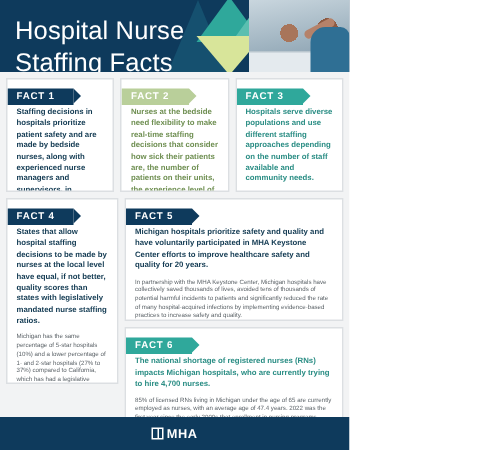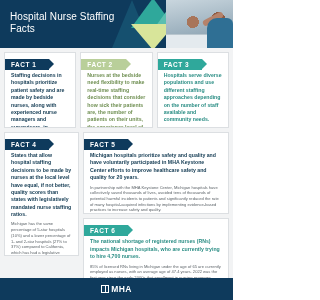--- a/index.html
+++ b/index.html
@@ -11,21 +11,21 @@
   }
   .page { position: relative; width: 233px; height: 300px; background: #f2f3f4; }
 
   
   .header {
     position: relative; height: 48px; width: 233px;
     background: #0e3a5c; overflow: hidden;
   }
   .header-title {
     position: absolute; left: 10px; top: 11px; width: 120px;
-    color: #ffffff; font-size: 10px; line-height: 1.22; font-weight: 400;
+    color: #ffffff; font-size: 17px; line-height: 1.22; font-weight: 400;
     letter-spacing: 0.1px;
   }
   .tri { position: absolute; width: 0; height: 0; }
   .tri-a { left: 131px; top: -2px; border-left: 22px solid transparent;
            border-right: 22px solid transparent; border-bottom: 30px solid #2fa89b; }
   .tri-b { left: 131px; top: 24px; border-left: 22px solid transparent;
            border-right: 22px solid transparent; border-top: 26px solid #d8e59a; }
   .tri-c { left: 153px; top: 2px; border-left: 20px solid transparent;
            border-right: 20px solid transparent; border-bottom: 28px solid #5bbfb0; }
   .tri-d { left: 112px; top: 0px; border-left: 20px solid transparent;

